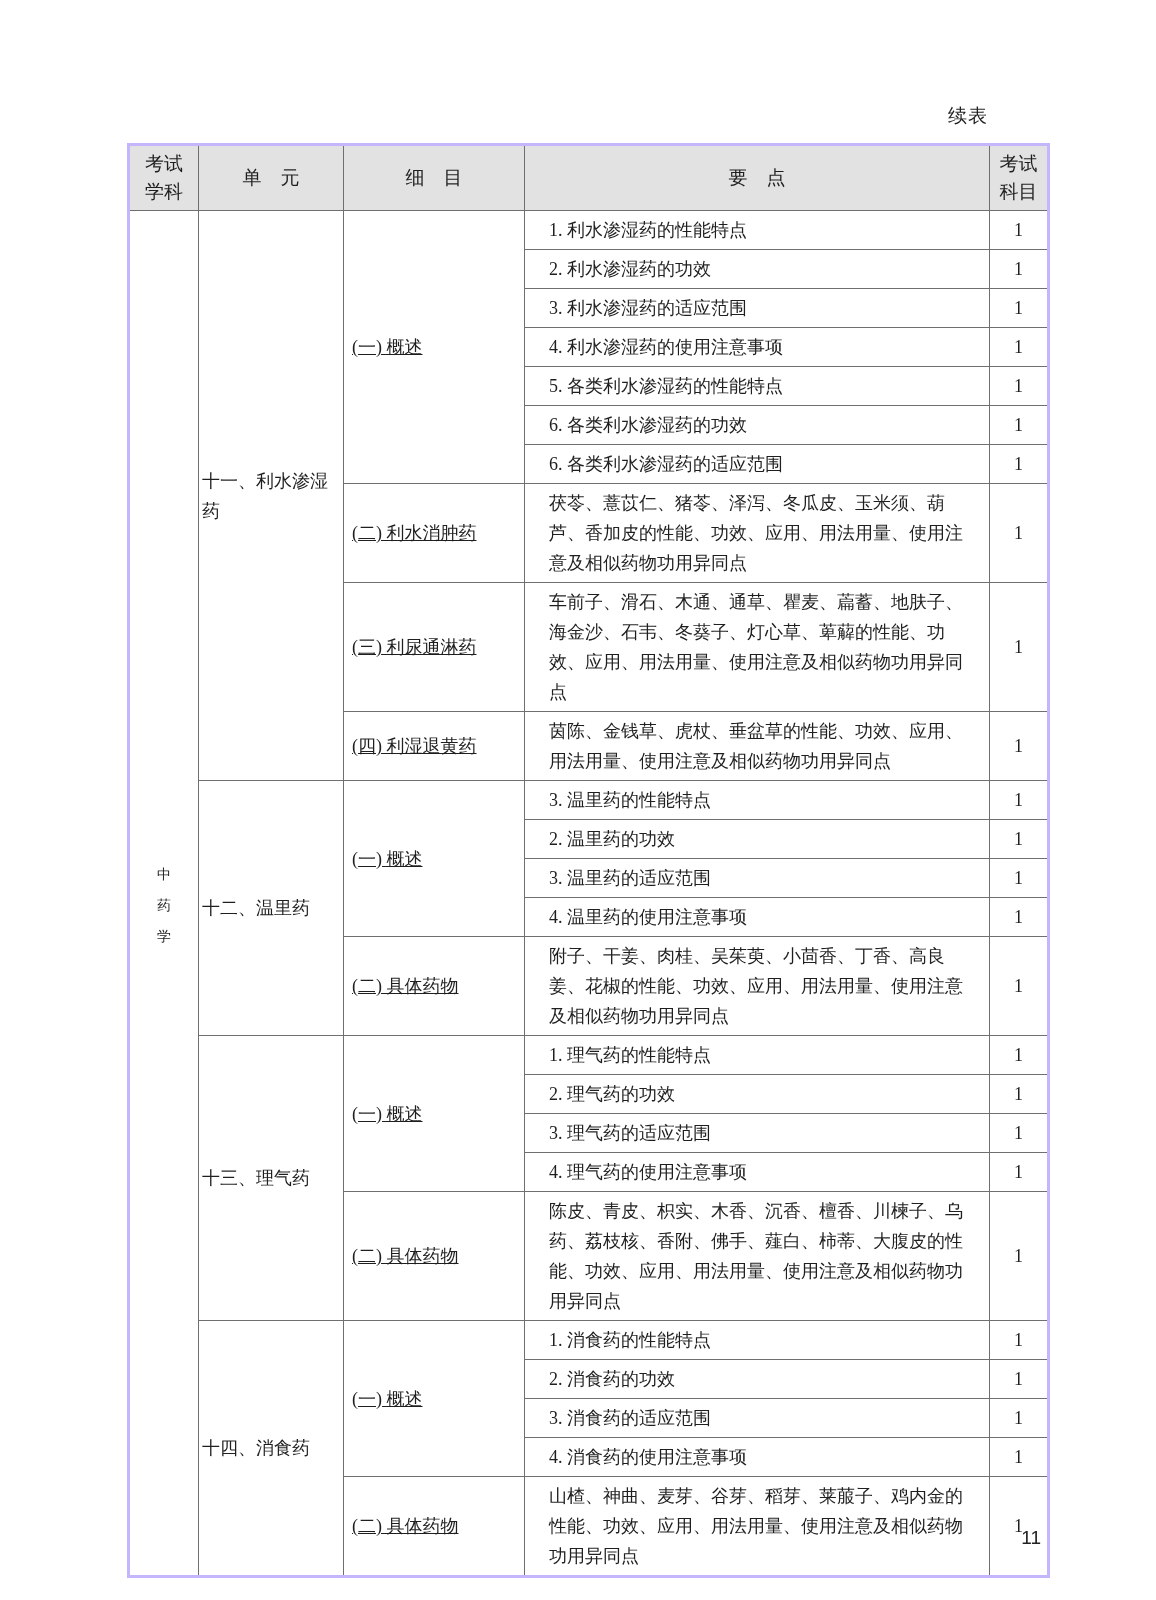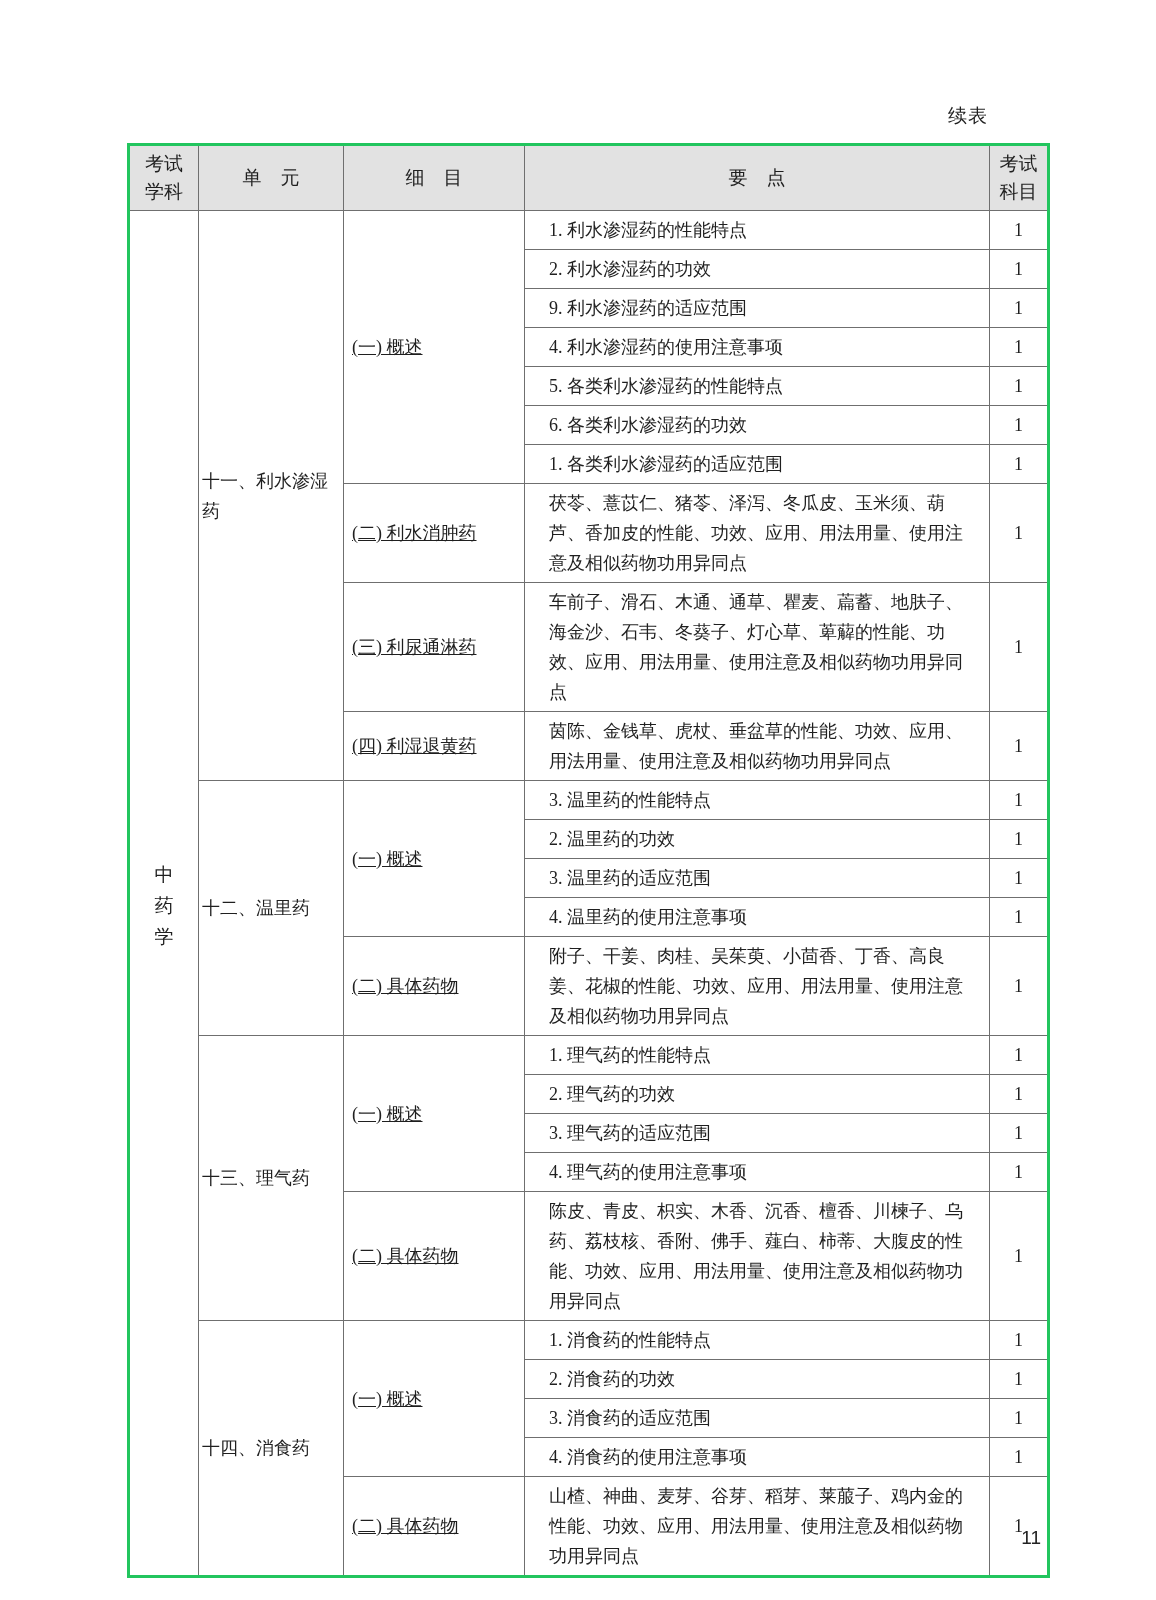--- a/index.html
+++ b/index.html
@@ -20,21 +20,21 @@
     letter-spacing: 1px;
   }
 
   table.syllabus {
     position: absolute;
     top: 143px;
     left: 127px;
     width: 920px;
     border-collapse: collapse;
     table-layout: fixed;
-    border: 3px solid #22c55e;
+    border: 3px solid #c4b5fd;
   }
   col.c-subject { width: 70px; }
   col.c-unit    { width: 145px; }
   col.c-detail  { width: 181px; }
   col.c-points  { width: 465px; }
   col.c-score   { width: 59px; }
 
   th, td { border: 1px solid #6f6f6f; }
 
   thead th {
@@ -52,21 +52,21 @@
   td {
     font-size: 18px;
     line-height: 30px;
     vertical-align: middle;
     padding: 4px 10px;
   }
   td.col-subject { text-align: center; padding: 4px 2px; }
   .v-text {
     display: inline-block;
     width: 21px;
-    font-size: 19px;
+    font-size: 14px;
     line-height: 31px;
     text-align: center;
     vertical-align: middle;
     margin-top: 24px;
   }
   td.col-unit   { padding: 6px 3px; }
   td.col-detail { padding: 4px 8px; text-decoration: underline;  }
   td.col-points { padding: 4px 10px 4px 24px; text-align: left; }
   td.col-score  { text-align: center; padding: 4px 2px; }
 
@@ -111,37 +111,37 @@
           <td class="col-unit" rowspan="10">十一、利水渗湿药</td>
           <td class="col-detail" rowspan="7">(一) 概述</td>
           <td class="col-points">1. 利水渗湿药的性能特点</td>
           <td class="col-score">1</td>
         </tr>
         <tr>
           <td class="col-points">2. 利水渗湿药的功效</td>
           <td class="col-score">1</td>
         </tr>
         <tr>
-          <td class="col-points">9. 利水渗湿药的适应范围</td>
+          <td class="col-points">3. 利水渗湿药的适应范围</td>
           <td class="col-score">1</td>
         </tr>
         <tr>
           <td class="col-points">4. 利水渗湿药的使用注意事项</td>
           <td class="col-score">1</td>
         </tr>
         <tr>
           <td class="col-points">5. 各类利水渗湿药的性能特点</td>
           <td class="col-score">1</td>
         </tr>
         <tr>
           <td class="col-points">6. 各类利水渗湿药的功效</td>
           <td class="col-score">1</td>
         </tr>
         <tr>
-          <td class="col-points">1. 各类利水渗湿药的适应范围</td>
+          <td class="col-points">6. 各类利水渗湿药的适应范围</td>
           <td class="col-score">1</td>
         </tr>
         <tr>
           <td class="col-detail">(二) 利水消肿药</td>
           <td class="col-points">茯苓、薏苡仁、猪苓、泽泻、冬瓜皮、玉米须、葫芦、香加皮的性能、功效、应用、用法用量、使用注意及相似药物功用异同点</td>
           <td class="col-score">1</td>
         </tr>
         <tr>
           <td class="col-detail">(三) 利尿通淋药</td>
           <td class="col-points">车前子、滑石、木通、通草、瞿麦、萹蓄、地肤子、海金沙、石韦、冬葵子、灯心草、萆薢的性能、功效、应用、用法用量、使用注意及相似药物功用异同点</td>

